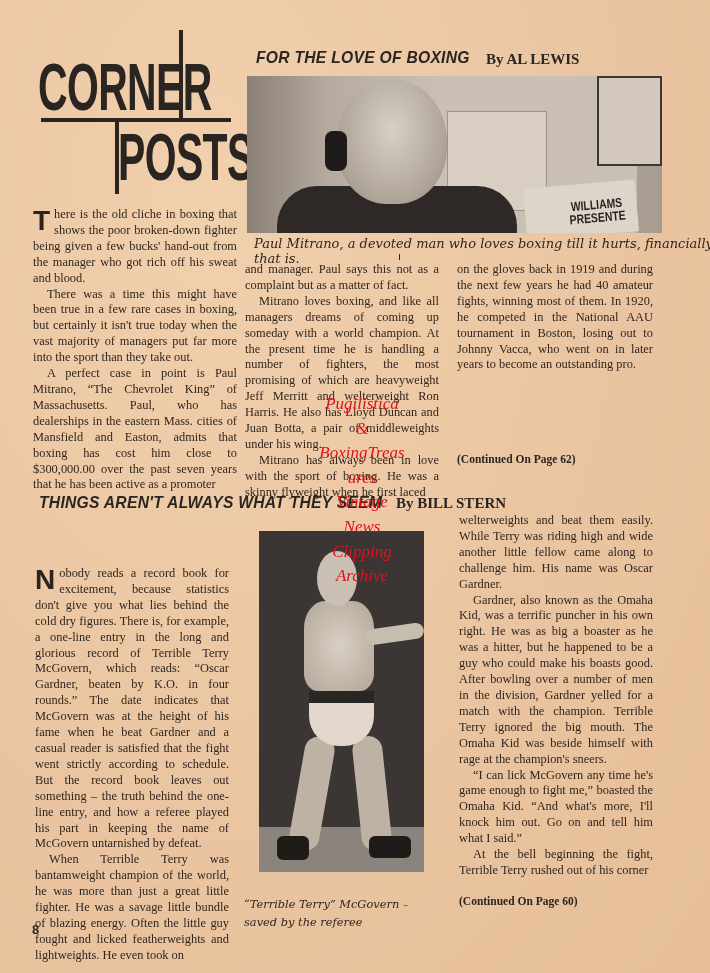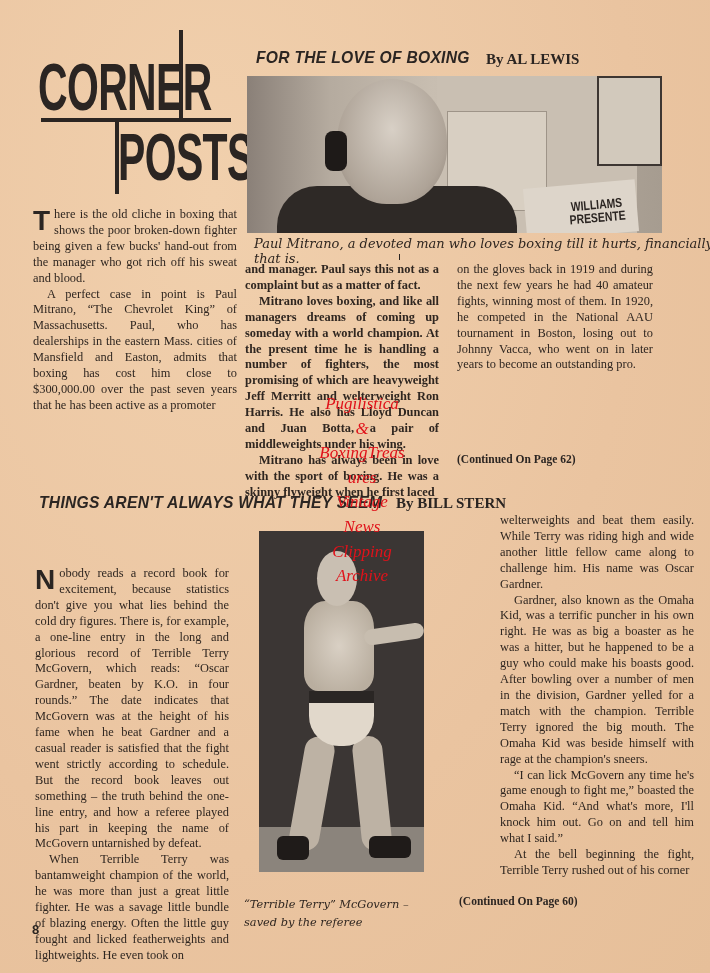--- a/index.html
+++ b/index.html
@@ -133,23 +133,24 @@
     <div class="p1-head"></div>
     <div class="p1-phone"></div>
     <div class="p1-paper"></div>
     <div class="p1-paper-text">WILLIAMS PRESENTE</div>
   </div>
   <div class="caption" style="left:250px; top:236px; font-size:13px;">Paul Mitrano, a devoted man who loves boxing till it hurts, financially that is.</div>
   <div class="tick"></div>
 
   <div class="col" style="left:29px; top:207px; width:204px;">
     <p class="noindent"><span class="dropcap">T</span><span>here is the old cliche in boxing that shows the poor broken-down fighter being given a few bucks' hand-out from the manager who got rich off his sweat and blood.</span></p>
+    <p>There was a time this might have been true in a few rare cases in boxing, but certainly it isn't true today when the vast majority of managers put far more into the sport than they take out.</p>
     <p>A perfect case in point is Paul Mitrano, “The Chevrolet King” of Massachusetts. Paul, who has dealerships in the eastern Mass. cities of Mansfield and Easton, admits that boxing has cost him close to $300,000.00 over the past seven years that he has been active as a promoter</p>
   </div>
-  <div class="col" style="left:241px; top:262px; width:194px;font-weight:bold;">
+  <div class="col" style="left:241px; top:262px; width:194px;">
     <p class="noindent">and manager. Paul says this not as a complaint but as a matter of fact.</p>
     <p>Mitrano loves boxing, and like all managers dreams of coming up someday with a world champion. At the present time he is handling a number of fighters, the most promising of which are heavyweight Jeff Merritt and welterweight Ron Harris. He also has Lloyd Duncan and Juan Botta, a pair of middleweights under his wing.</p>
     <p>Mitrano has always been in love with the sport of boxing. He was a skinny flyweight when he first laced</p>
   </div>
   <div class="col" style="left:453px; top:262px; width:196px;">
     <p class="noindent">on the gloves back in 1919 and during the next few years he had 40 amateur fights, winning most of them. In 1920, he competed in the National AAU tournament in Boston, losing out to Johnny Vacca, who went on in later years to become an outstanding pro.</p>
   </div>
   <div class="continued" style="left:453px; top:453px;">(Continued On Page 62)</div>
 
   <div class="headline" style="left:35px; top:493px;">THINGS AREN'T ALWAYS WHAT THEY SEEM</div>
@@ -165,21 +166,21 @@
     <div class="p2-trunks"></div>
     <div class="p2-boot1"></div>
     <div class="p2-boot2"></div>
   </div>
   <div class="caption" style="left:240px; top:881px; width:200px; line-height:18px; font-size:11.4px;margin-top:14px;">“Terrible Terry” McGovern – saved by the referee</div>
 
   <div class="col" style="left:31px; top:566px; width:194px;">
     <p class="noindent"><span class="dropcap">N</span><span>obody reads a record book for excitement, because statistics don't give you what lies behind the cold dry figures. There is, for example, a one-line entry in the long and glorious record of Terrible Terry McGovern, which reads: “Oscar Gardner, beaten by K.O. in four rounds.” The date indicates that McGovern was at the height of his fame when he beat Gardner and a casual reader is satisfied that the fight went strictly according to schedule. But the record book leaves out something – the truth behind the one-line entry, and how a referee played his part in keeping the name of McGovern untarnished by defeat.</span></p>
     <p>When Terrible Terry was bantamweight champion of the world, he was more than just a great little fighter. He was a savage little bundle of blazing energy. Often the little guy fought and licked featherweights and lightweights. He even took on</p>
   </div>
-  <div class="col" style="left:455px; top:513px; width:194px;margin-left:41px;">
+  <div class="col" style="left:455px; top:513px; width:194px;">
     <p class="noindent">welterweights and beat them easily. While Terry was riding high and wide another little fellow came along to challenge him. His name was Oscar Gardner.</p>
     <p>Gardner, also known as the Omaha Kid, was a terrific puncher in his own right. He was as big a boaster as he was a hitter, but he happened to be a guy who could make his boasts good. After bowling over a number of men in the division, Gardner yelled for a match with the champion. Terrible Terry ignored the big mouth. The Omaha Kid was beside himself with rage at the champion's sneers.</p>
     <p>“I can lick McGovern any time he's game enough to fight me,” boasted the Omaha Kid. “And what's more, I'll knock him out. Go on and tell him what I said.”</p>
     <p>At the bell beginning the fight, Terrible Terry rushed out of his corner</p>
   </div>
   <div class="continued" style="left:455px; top:895px;">(Continued On Page 60)</div>
 
   <div class="watermark">Pugilistica
 &amp;
 BoxingTreas

